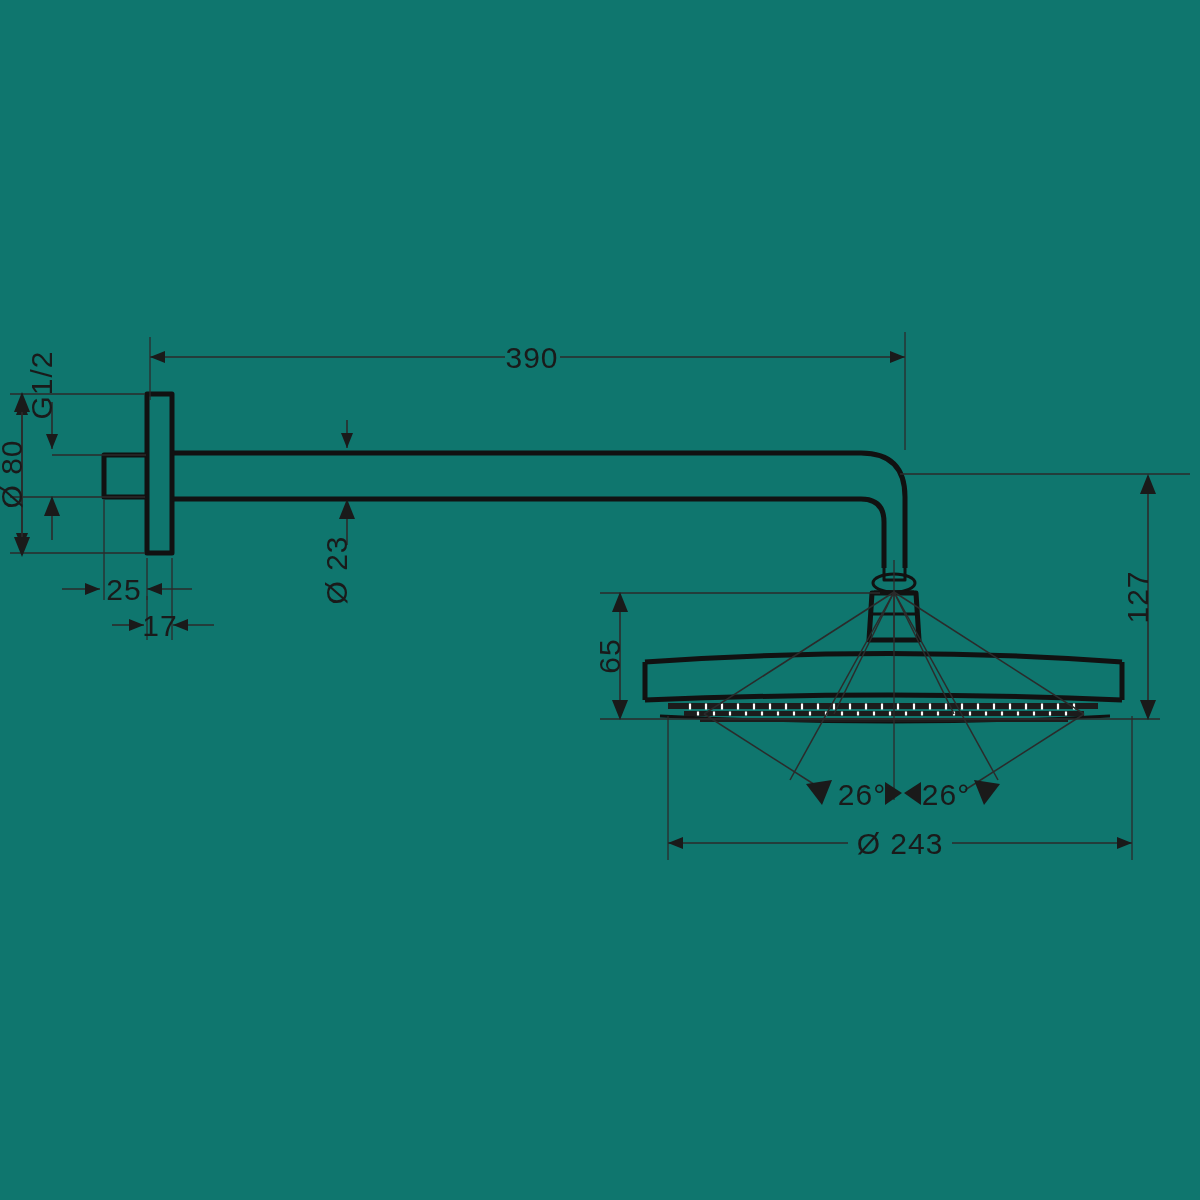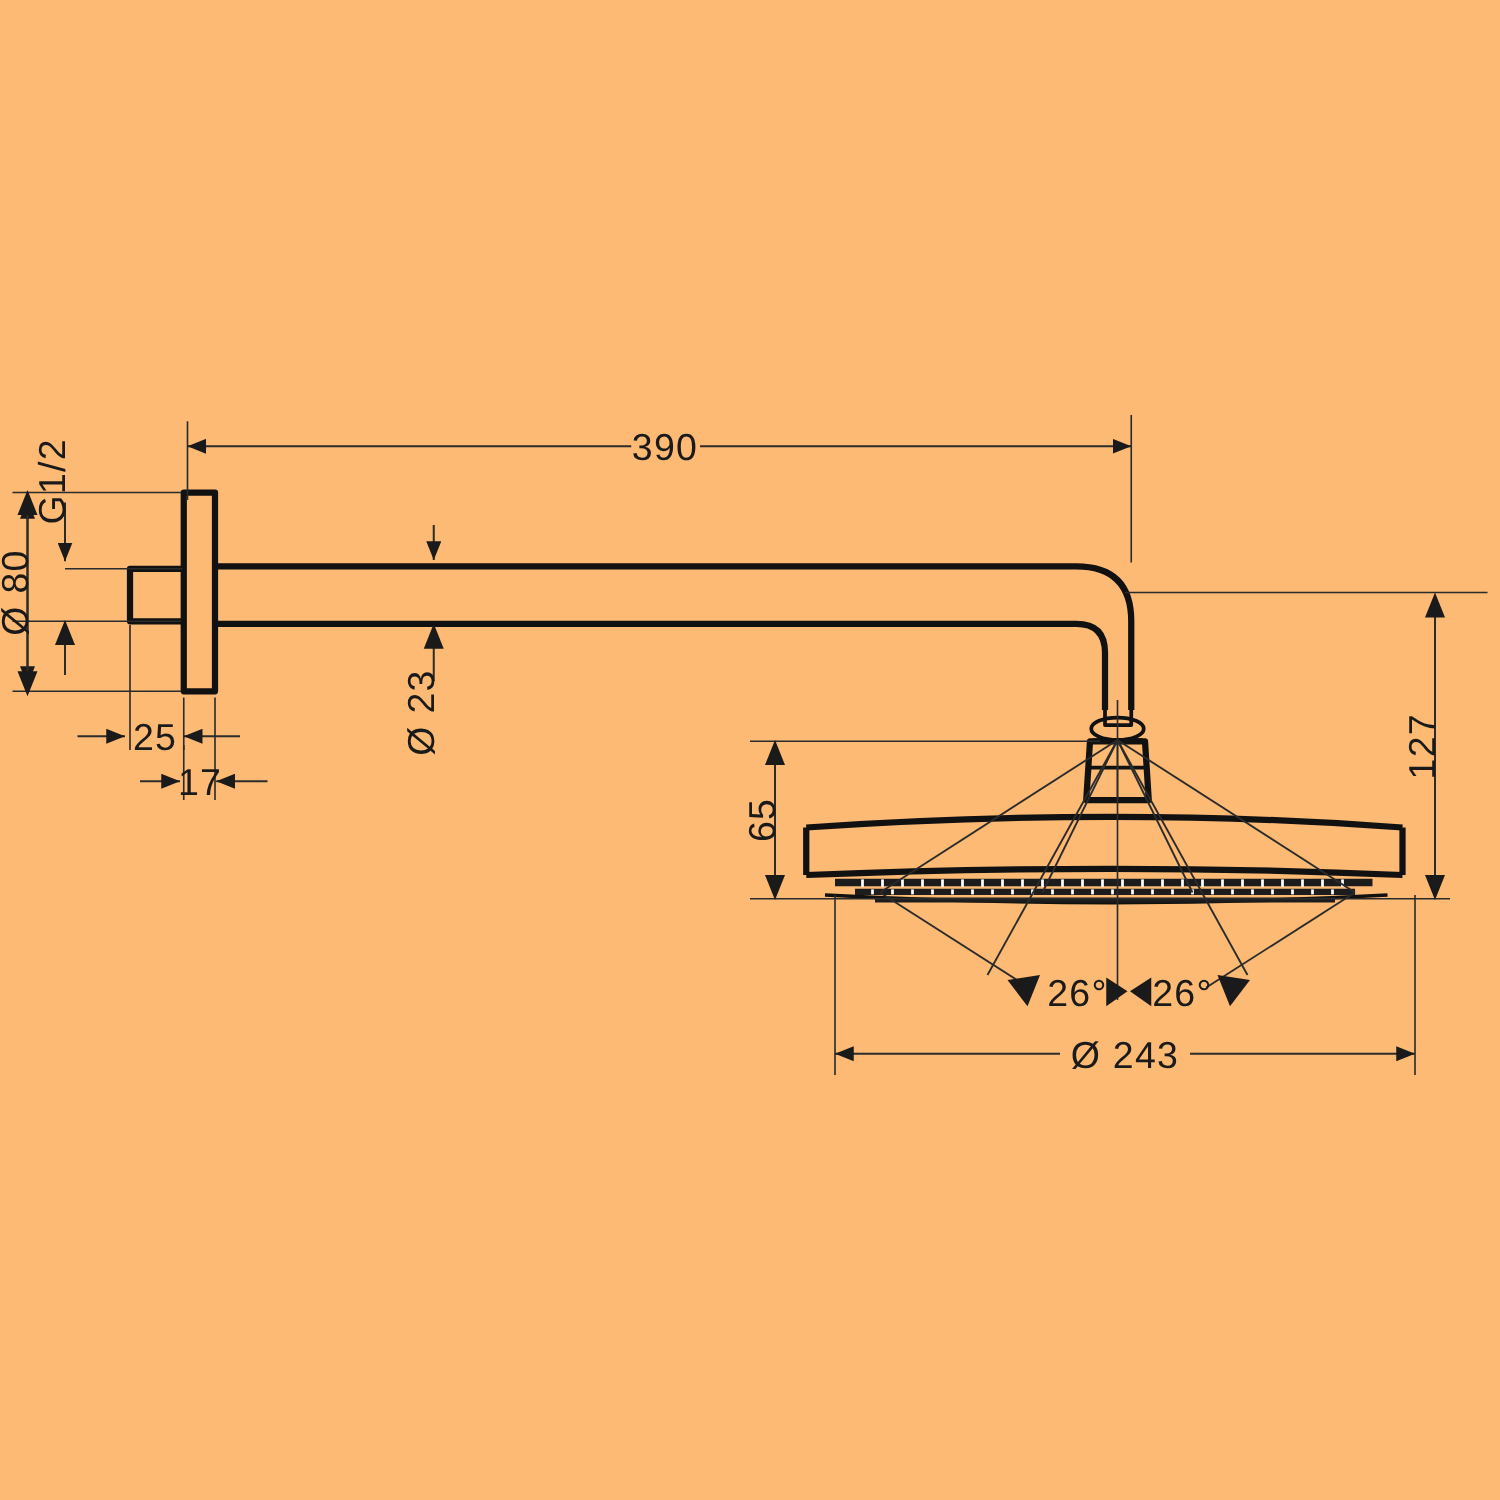--- a/index.html
+++ b/index.html
@@ -7,21 +7,21 @@
     padding: 0;
     background: #ffffff;
   }
   body {
     font-family: "Liberation Sans", sans-serif;
   }
   #drawing-root {
     position: relative;
     width: 1200px;
     height: 1200px;
-    background: #fdba74;
+    background: #0f766e;
     overflow: hidden;
     text-align: right;
   }
   svg.blueprint {
     display: block;
     width: 1200px;
     height: 1200px;
   }
   .dimtext {
     font-family: "Liberation Sans", sans-serif;

